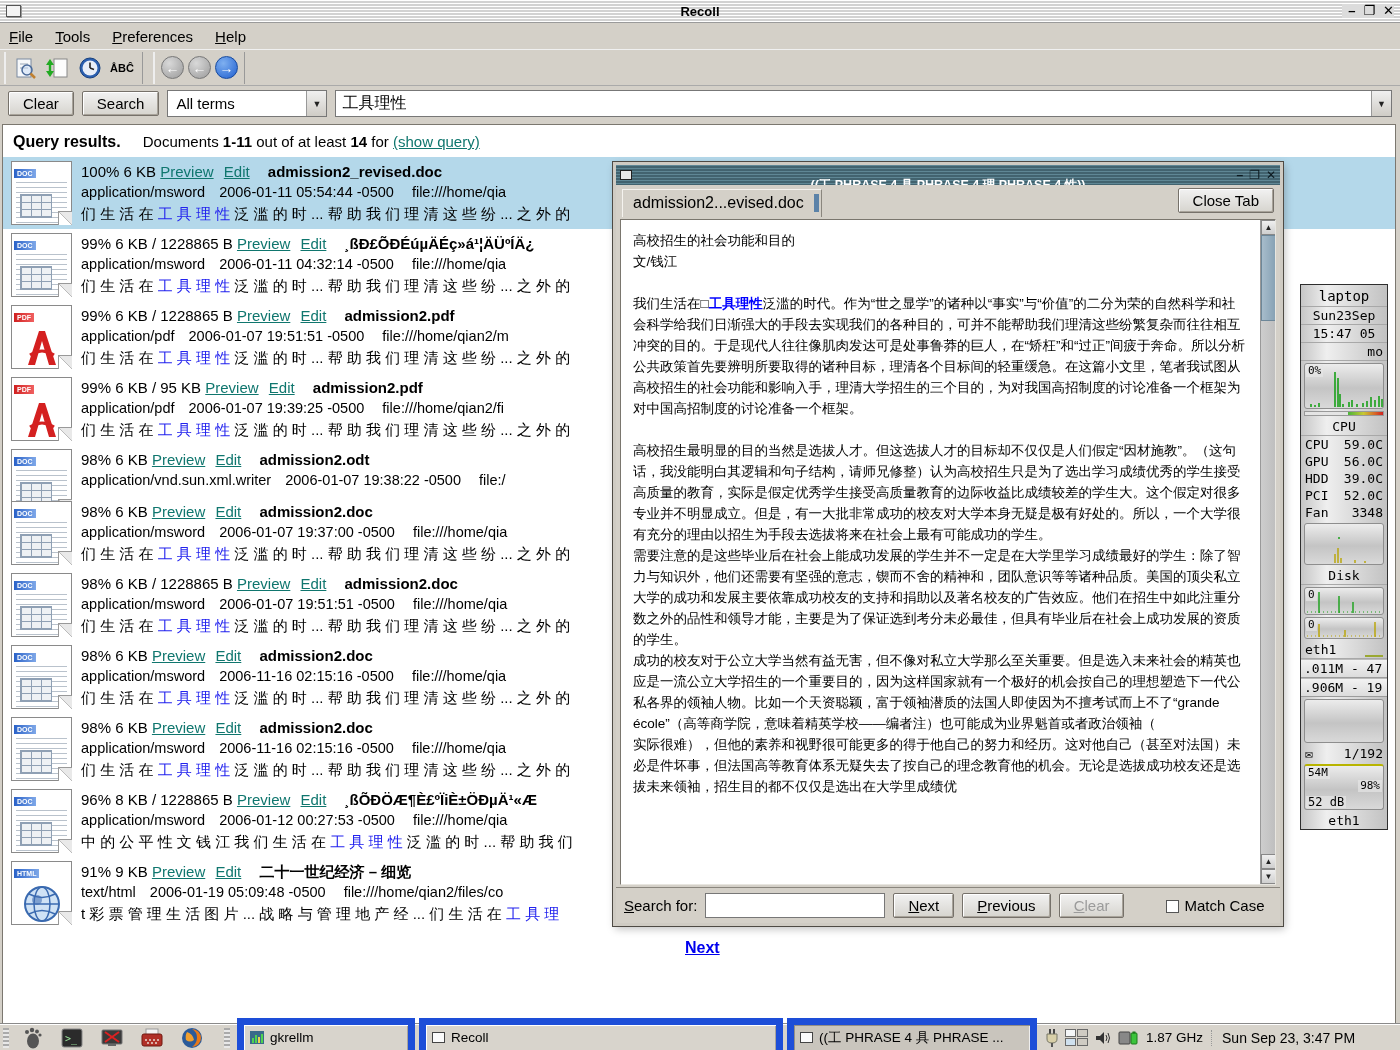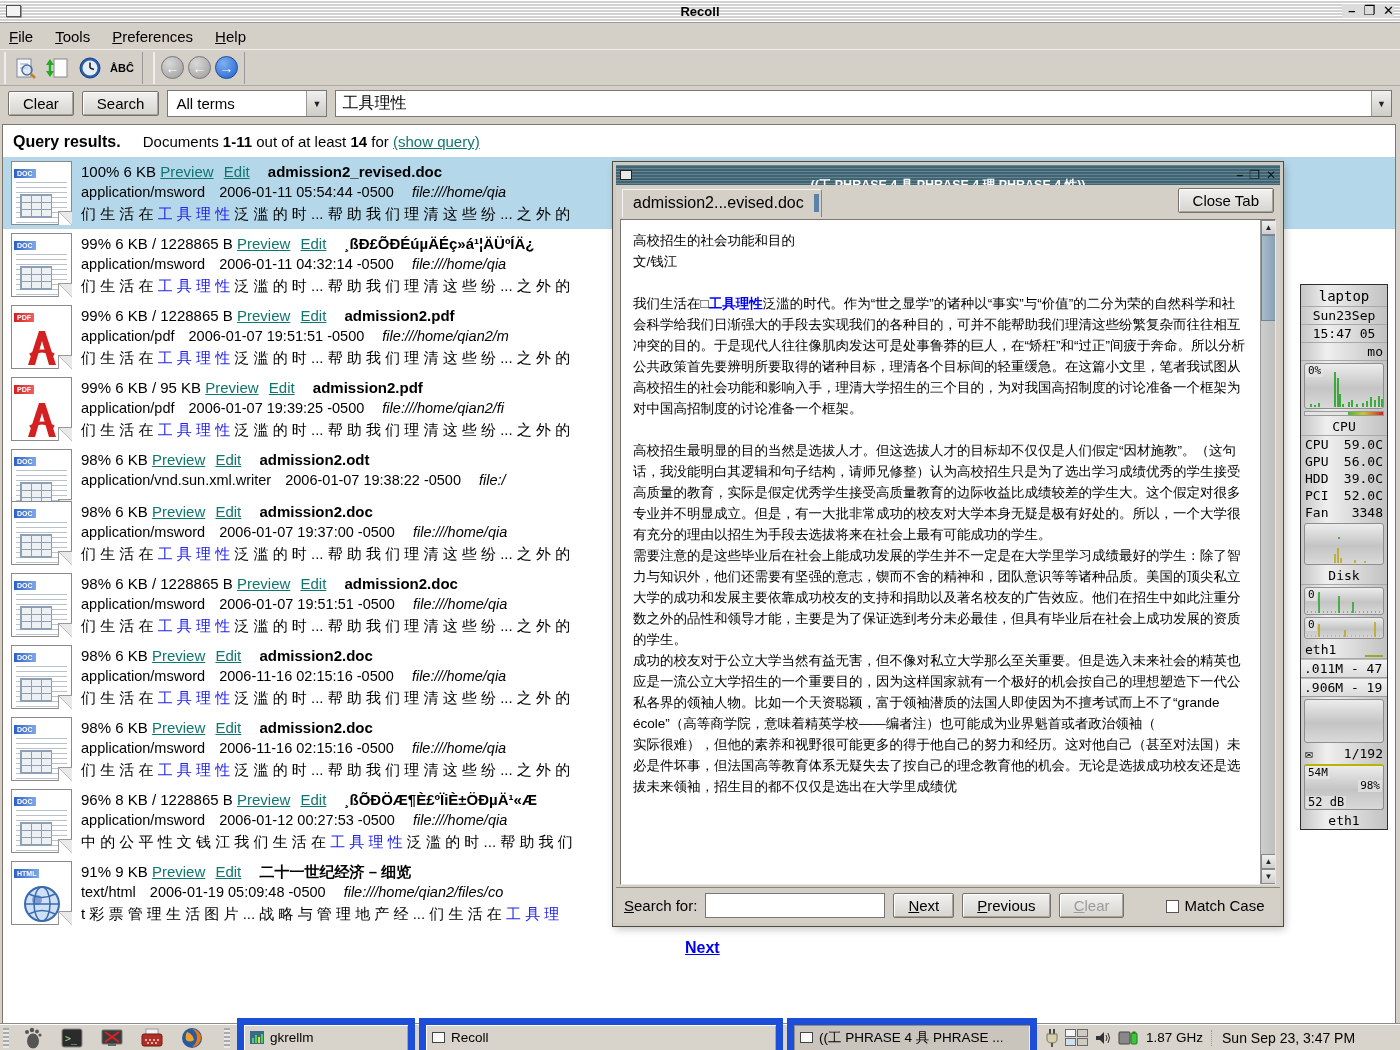--- a/index.html
+++ b/index.html
@@ -46,21 +46,21 @@
   .rheader .rtitle { font-weight:bold; font-size:16px; margin-right:18px; }
   .lnk { color:#0f766e; text-decoration:underline; }
   .row { position:relative; min-height:72px; padding:4px 0 2px 78px; }
   .row.short { min-height:52px; }
   .row.sel { background:#b4d8ea; }
   .l1 { font-size:15px; line-height:21px; }
   .l1 .fname { font-weight:bold; margin-left:8px; }
   .l1 .lnk { margin-right:6px; }
   .l2 { font-size:14.5px; line-height:21px; color:#000; }
   .l2 .date { margin-left:10px; }
-  .l2 .furl { margin-left:14px; font-style:italic; }
+  .l2 .furl { margin-left:14px; }
   .snippet { font-size:15px; line-height:21px; }
   .snippet .term { color:#2222ee; }
   .nextlink { margin:10px 0 0 682px; font-size:16px; font-weight:bold; display:inline-block; color:#0000ee; text-decoration:underline; }
 
   
   .ricon { position:absolute; left:8px; top:4px; width:61px; height:64px; background:#fff; border:1px solid #8a8a8a; }
   .ricon::after { content:""; position:absolute; right:-1px; bottom:-1px; width:13px; height:13px;
     background:linear-gradient(45deg,#fff 0 49%,#bbb 50%,#e9e9e9 51% 100%); border-left:1px solid #999; border-top:1px solid #999; }
   .rhead { height:11px; margin:2px; color:#fff; font-size:7px; font-weight:bold; padding:1px 3px; }
   .t-doc .rhead, .t-odt .rhead { background:linear-gradient(90deg,#2a62c8,#7fa8e8); }

